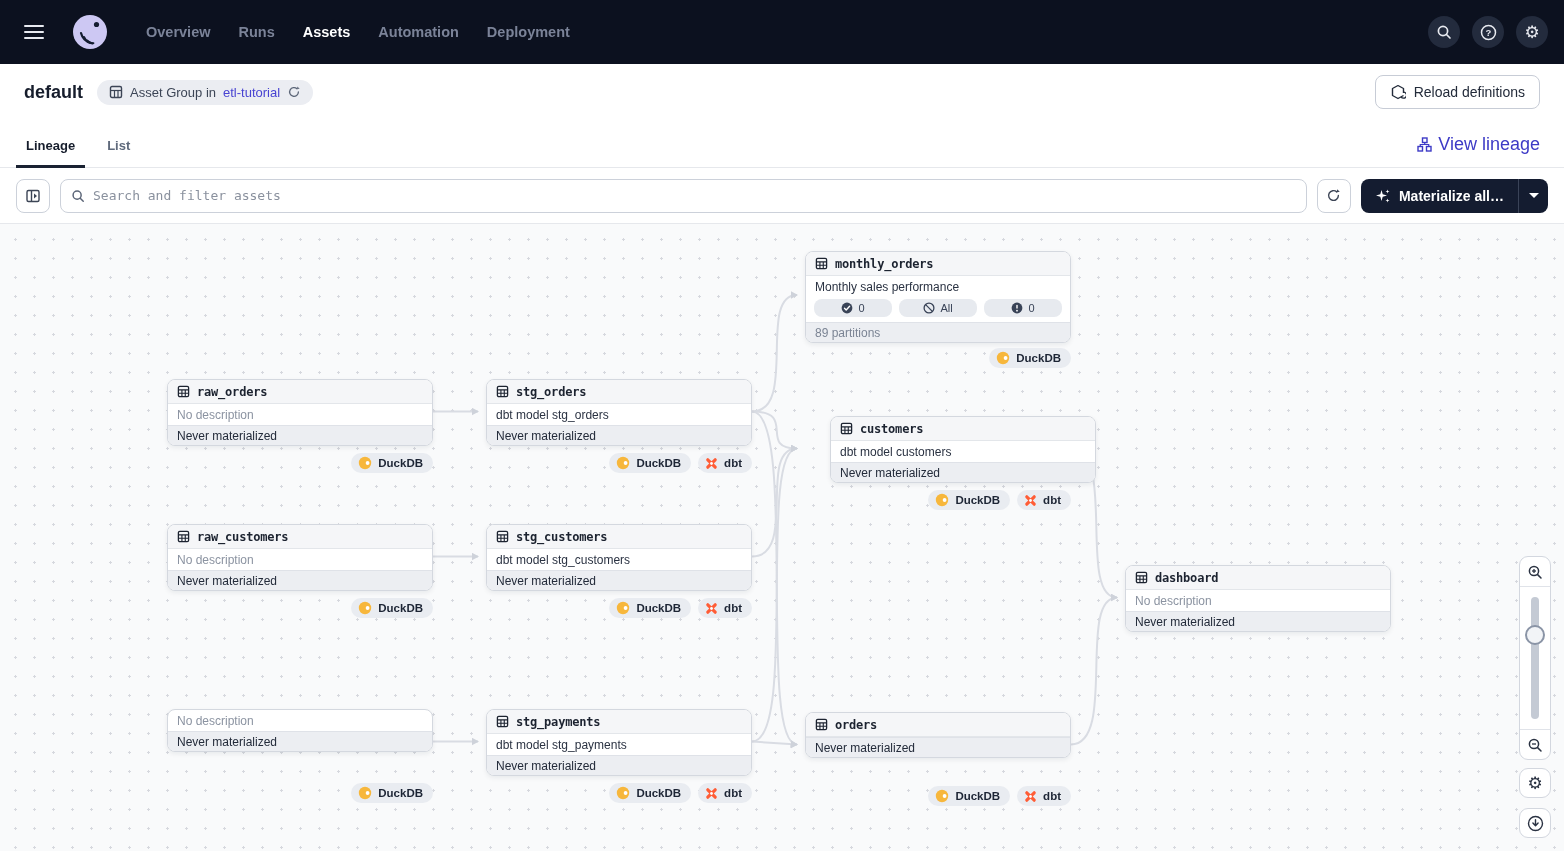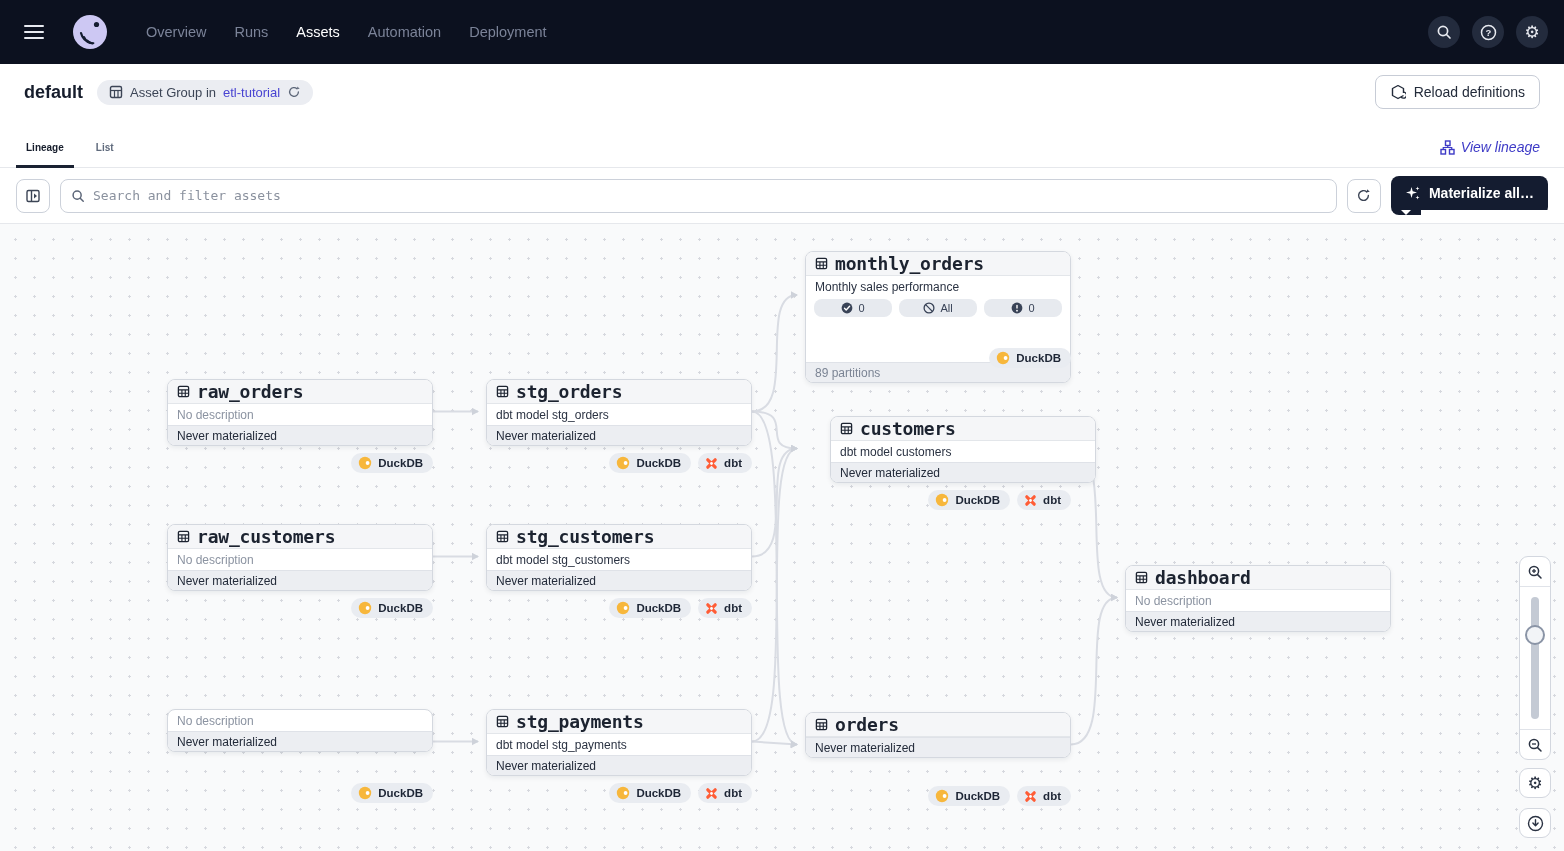--- a/index.html
+++ b/index.html
@@ -4,67 +4,67 @@
 <style>
   * { margin:0; padding:0; box-sizing:border-box; }
   html,body { width:1564px; height:851px; overflow:hidden; font-family:"Liberation Sans", sans-serif; background:#fff; }
 
   
   .topnav { height:64px; background:#0c111f; display:flex; align-items:center; padding:0 16px; gap:8px; }
   .hamburger { width:36px; height:36px; display:flex; flex-direction:column; justify-content:center; gap:4px; padding:8px; cursor:pointer; }
   .hamburger span { display:block; height:2px; background:#e8eaf0; border-radius:1px; }
   .logo-wrap { width:60px; display:flex; align-items:center; justify-content:center; }
   .nav-items { display:flex; align-items:center; gap:28px; margin-left:18px; }
-  .nav-item { color:#7b8398; font-size:14.5px; font-weight:400; cursor:pointer; }
+  .nav-item { color:#7b8398; font-size:14.5px; font-weight:700; cursor:pointer; }
   .nav-item.active { color:#ffffff; }
   .topnav-right { margin-left:auto; display:flex; align-items:center; gap:12px; }
   .nav-icon-btn { width:32px; height:32px; border-radius:50%; background:#232b3d; display:flex; align-items:center; justify-content:center; cursor:pointer; color:#e8eaf0; }
 
   
   .page-header { height:56px; display:flex; align-items:center; padding:0 24px; gap:14px; }
   .page-title { font-size:18px; font-weight:700; color:#161d2c; }
   .group-pill { display:flex; align-items:center; gap:7px; background:#ebedf2; border-radius:14px; padding:5px 12px; font-size:13px; color:#3c4556; }
   .group-pill a { color:#4843d2; text-decoration:none; cursor:pointer;text-align:center; }
   .header-right { margin-left:auto;border-radius:13px; }
   .reload-btn { display:flex; align-items:center; gap:8px; border:1px solid #c7ccd6; border-radius:8px; background:#fff; padding:8px 14px; font-size:14px; color:#232b3a; cursor:pointer; }
 
   
   .tabs-row { height:48px; display:flex; align-items:flex-end; padding:0 24px; border-bottom:1px solid #e6e8ec; position:relative; }
-  .tab { font-size:10px; font-weight:600; padding:0 2px 14px; margin-right:28px; cursor:pointer; position:relative; }
+  .tab { font-size:13px; font-weight:600; padding:0 2px 14px; margin-right:28px; cursor:pointer; position:relative; }
   .tab.active { color:#161d2c; }
   .tab.active::after { content:""; position:absolute; left:-8px; right:-8px; bottom:-1px; height:3px; background:#1a2232; }
   .tab.inactive { color:#5f6a7c; }
-  .tabs-right { margin-left:auto; display:flex; align-items:center; gap:6px; padding-bottom:12px; color:#3d3ac6; font-size:14px; font-weight:500; cursor:pointer;font-style:italic; }
+  .tabs-right { margin-left:auto; display:flex; align-items:center; gap:6px; padding-bottom:12px; color:#3d3ac6; font-size:18px; font-weight:500; cursor:pointer; }
 
   
   .toolbar { height:56px; display:flex; align-items:center; padding:0 16px; gap:10px; border-bottom:1px solid #e6e8ec; }
   .sq-btn { width:34px; height:34px; border:1px solid #ccd1da; border-radius:8px; background:#fff; display:flex; align-items:center; justify-content:center; cursor:pointer; color:#3c4556; }
   .search-box { flex:1; height:34px; border:1px solid #ccd1da; border-radius:8px; display:flex; align-items:center; padding:0 10px; gap:8px; background:#fff; }
   .search-box input { border:none; outline:none; flex:1; font-family:"DejaVu Sans Mono", monospace; font-size:13px; color:#232b3a; background:transparent; }
   .search-box input::placeholder { color:#8a919e; }
-  .mat-group { display:flex; align-items:stretch; border-radius:8px; overflow:hidden; cursor:pointer;flex-direction:column; }
+  .mat-group { display:flex; align-items:stretch; border-radius:8px; overflow:hidden; cursor:pointer; }
   .mat-main { background:#141c30; color:#fff; font-size:14px; font-weight:600; display:flex; align-items:center; gap:8px; padding:0 14px; height:34px; }
   .mat-caret { background:#141c30; border-left:1px solid #3a4358; display:flex; align-items:center; justify-content:center; width:30px; }
   .caret-down { width:0; height:0; border-left:5px solid transparent; border-right:5px solid transparent; border-top:5px solid #fff; }
 
   
   .canvas { position:relative; width:1564px; height:627px; background-color:#f9fafb;
     background-image:radial-gradient(circle, #d6d8de 1.2px, transparent 1.3px);
     background-size:19px 19px; background-position:6px 6px; }
   .edges-svg { position:absolute; left:0; top:0; pointer-events:none; }
 
   .asset-node { position:absolute; width:266px; background:#fff; border:1px solid #d4d8df; border-radius:8px; overflow:hidden; box-shadow:0 2px 5px rgba(20,28,48,0.07); cursor:pointer; }
   .an-header { display:flex; align-items:center; gap:7px; background:#f5f6f8; border-bottom:1px solid #e3e6ea; padding:4px 9px; height:24px; }
-  .an-title { font-family:"DejaVu Sans Mono", monospace; font-size:18px; font-weight:700; color:#1c2330; letter-spacing:-0.2px; }
+  .an-title { font-family:"DejaVu Sans Mono", monospace; font-size:12px; font-weight:700; color:#1c2330; letter-spacing:-0.2px; }
   .an-desc { padding:3px 9px; font-size:12px; color:#2a3242; height:21px; display:flex; align-items:center; }
   .an-desc.muted { color:#8b93a1; }
   .an-pills { display:flex; gap:7px; padding:2px 8px 5px; }
   .an-pill { flex:1; background:#e7eaef; border-radius:8px; height:18px; display:flex; align-items:center; justify-content:center; gap:5px; font-size:11px; color:#394357; }
   .an-footer { background:#eceef2; border-top:1px solid #dfe2e8; padding:3px 9px; font-size:12px; color:#232b3a; height:20px; display:flex; align-items:center; }
-  .an-footer.muted { color:#7b8494;margin-top:40px; }
+  .an-footer.muted { color:#7b8494; }
 
   .badge-row { position:absolute; width:266px; display:flex; justify-content:flex-end; gap:7px; }
   .kind-badge { display:flex; align-items:center; gap:6px; background:#e9ecf1; border-radius:12px; padding:3px 10px 3px 7px; font-size:11.5px; font-weight:700; color:#1d2535; }
 
   
   .zoom-group { position:absolute; right:13px; top:332px; width:32px; background:#fff; border:1px solid #d3d7df; border-radius:9px; }
   .zg-btn { height:30px; display:flex; align-items:center; justify-content:center; cursor:pointer; color:#2a3242; }
   .zg-btn.top { border-bottom:1px solid #e0e3e9; }
   .zg-btn.bottom { border-top:1px solid #e0e3e9; }
   .zg-slider { height:142px; position:relative; }

